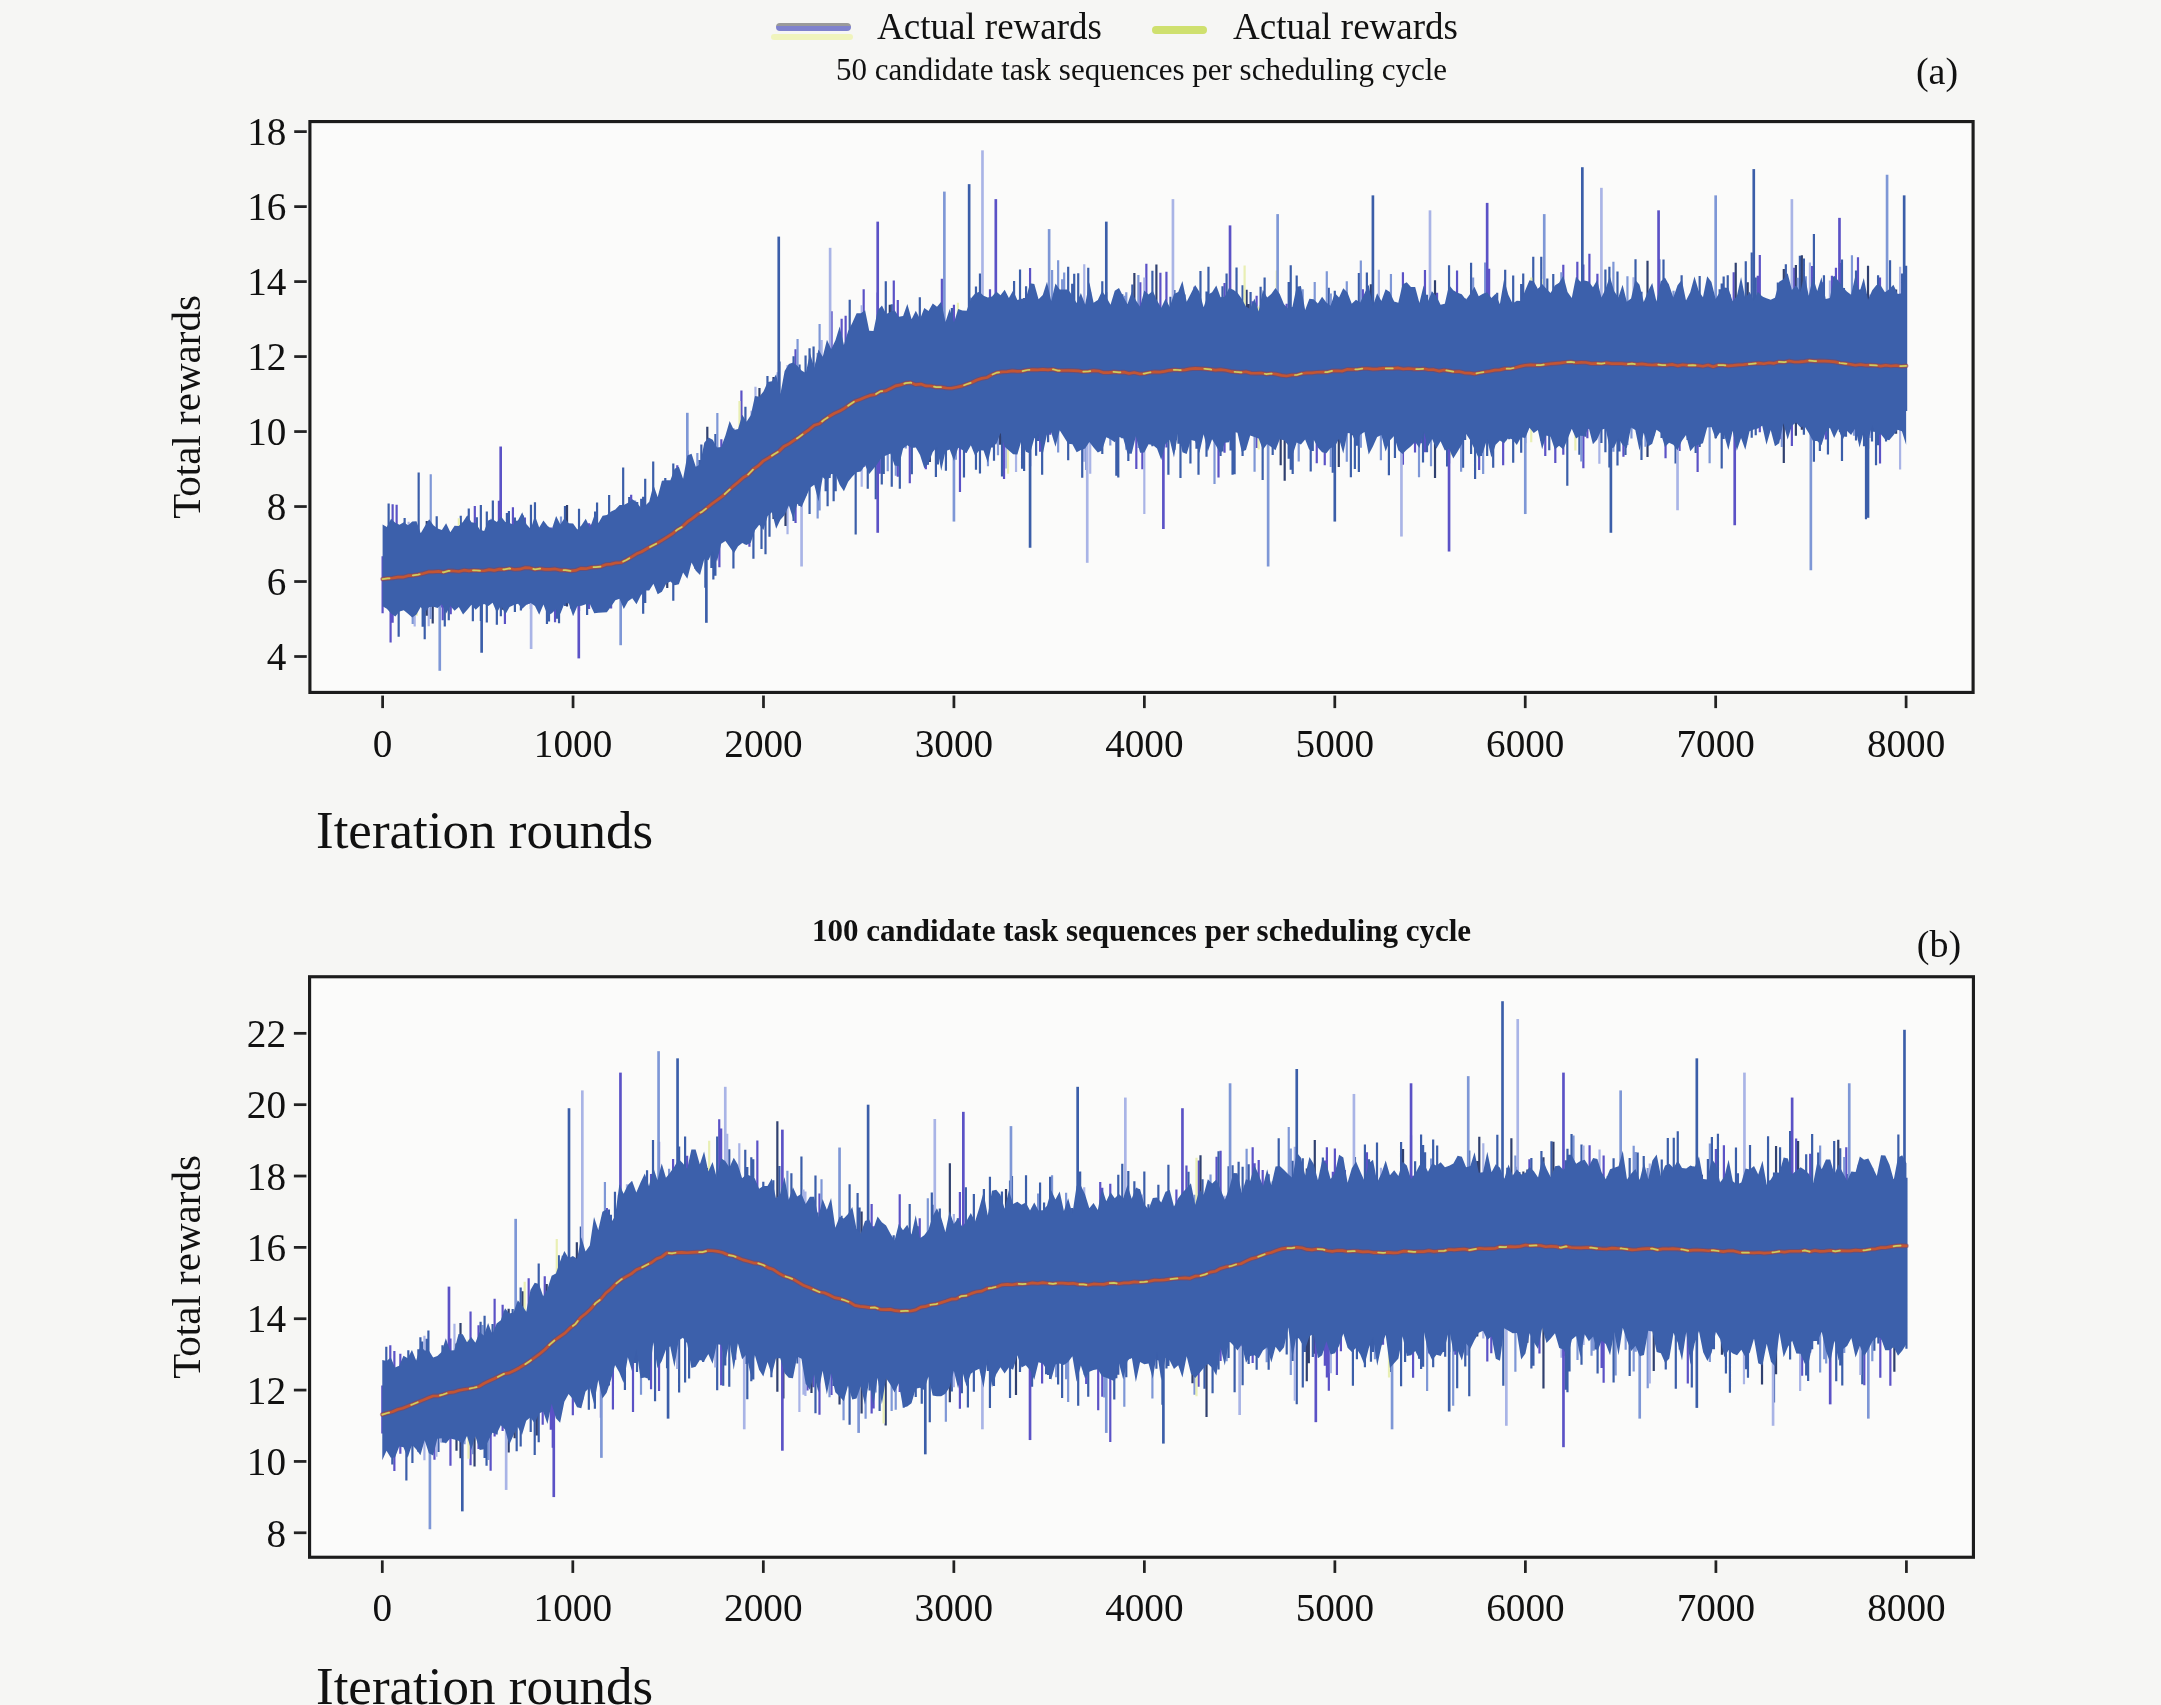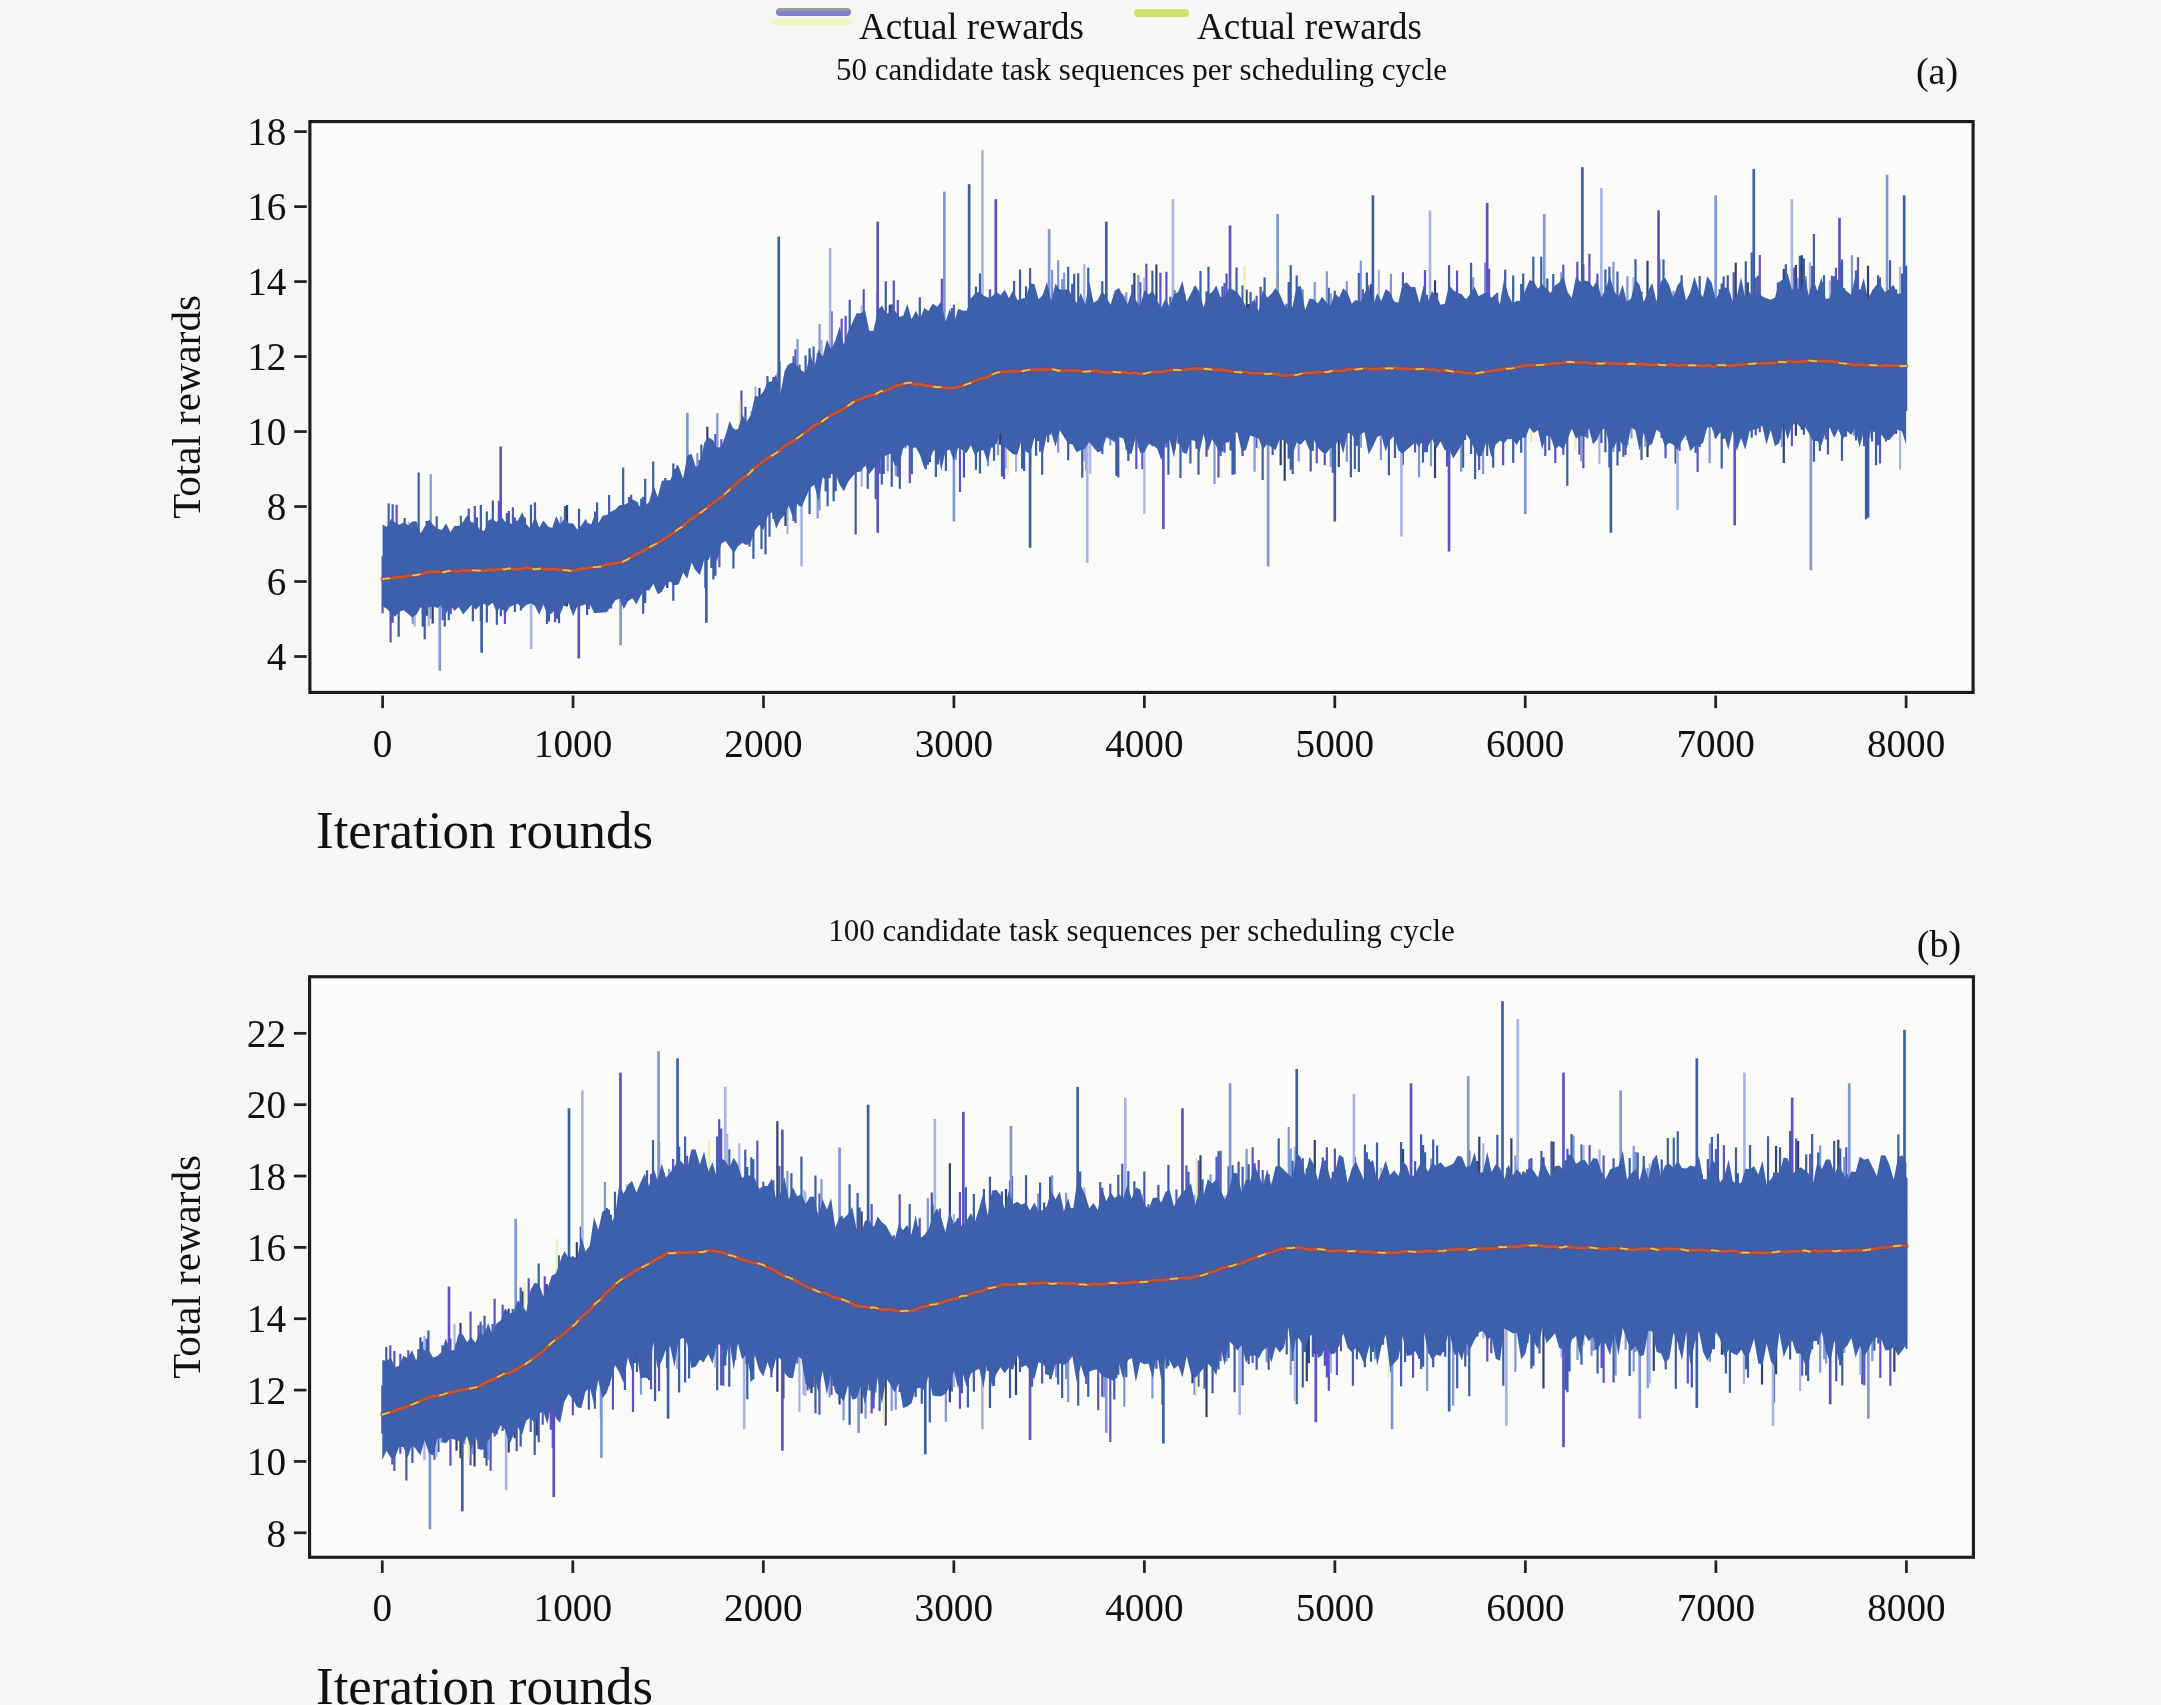--- a/index.html
+++ b/index.html
@@ -1,20 +1,20 @@
 <!DOCTYPE html>
 <html style="--legend-actual: #7f82cd; --legend-actual-under: #f0f4bd; --legend-trend: #cfe06e;font-size:12.5px"><head>
 <meta charset="utf-8">
 <style>
   html,body{margin:0;padding:0;}
   body{width:2161px;height:1705px;overflow:hidden;background:#f6f6f4;
        font-family:"Liberation Serif","DejaVu Serif",serif;color:#111;}
   .figure{position:relative;width:2161px;height:1705px;background:#f6f6f4;}
   .legend{position:absolute;left:776px;top:3.1px;height:47px;display:flex;gap:50px;}
-  .legend-item{display:flex;gap:8px;}
+  .legend-item{display:flex;align-items:center;gap:26px;}
   .swatch{position:relative;display:inline-block;}
   .swatch-actual{width:75px;height:17px;}
   .swatch-actual .line-main{position:absolute;left:0;top:4.7px;width:75px;height:7.8px;border-radius:3.9px;
       background:linear-gradient(#9a9a9a 0 34%, var(--legend-actual,#7f82cd) 34% 100%);}
   .swatch-actual .line-under{position:absolute;left:-4.7px;top:15.7px;width:82px;height:6.3px;border-radius:3.1px;
       background:var(--legend-actual-under,#f0f4bd);}
   .swatch-trend{width:55px;height:7.8px;border-radius:3.9px;background:var(--legend-trend,#cfe06e);margin-top:6.3px;}
   .legend-label{font-size:37px;line-height:47px;}
   .sp-title{position:absolute;left:308px;width:1667px;text-align:center;font-size:31px;white-space:nowrap;}
   .panel-label{position:absolute;width:94px;text-align:center;font-size:38px;}
@@ -152,21 +152,21 @@
           <text x="-28" y="206.06923579359892" text-anchor="end" dy="0.35em" class="ticklab">14</text>
           <line x1="-18" y1="110.44546048334416" x2="-2" y2="110.44546048334416" stroke="#222" stroke-width="3.5"></line>
           <text x="-28" y="110.44546048334416" text-anchor="end" dy="0.35em" class="ticklab">16</text>
           <line x1="-18" y1="14.821685173089422" x2="-2" y2="14.821685173089422" stroke="#222" stroke-width="3.5"></line>
           <text x="-28" y="14.821685173089422" text-anchor="end" dy="0.35em" class="ticklab">18</text>
         </g>
       </svg>
   </div>
   <div class="xlabel" style="top:800px;">Iteration rounds</div>
 
-  <div class="sp-title" style="top:913px;">100 candidate task sequences per scheduling cycle</div>
+  <div class="sp-title" style="top:913px;font-weight:bold;">100 candidate task sequences per scheduling cycle</div>
   <div class="panel-label" style="left:1892px;top:922px;">(b)</div>
   <div class="ylabel" style="top:1267px;">
     <span>Total rewards</span></div>
   <div class="axes" style="top:975px;height:584px;">
     <svg id="svg1" width="1667" height="584" viewBox="0 0 2125 744">
         <rect x="0" y="0" width="2125" height="744" fill="#fbfbfa"></rect>
         <g stroke-width="2.8" stroke-linecap="butt">
           <path d="M94.7 584.4V523.2M104.9 598.0V471.7M110.1 631.9V479.0M117.7 610.1V482.6M122.8 580.7V499.9M161.2 617.7V497.5M181.6 625.4V463.0M184.2 562.0V496.2M207.2 624.7V428.6M214.9 579.7V468.6M217.4 604.0V446.3M232.8 631.7V455.1M237.9 588.0V412.6M243.0 559.3V462.2M248.1 580.9V420.1M281.3 540.1V386.5M299.2 573.1V430.5M301.8 515.3V383.7M306.9 526.1V430.5M309.5 579.5V424.3M312.0 602.4V417.8M314.6 536.9V418.1M327.3 506.9V415.4M337.6 561.1V402.4M355.5 521.8V363.7M360.6 503.9V355.4M363.1 479.8V351.2M373.4 564.3V353.2M381.0 460.3V296.9M388.7 553.7V337.5M396.4 454.4V279.8M414.3 556.8V289.1M437.3 527.8V253.3M447.5 530.1V212.3M465.4 435.9V234.3M475.6 429.1V294.9M483.3 437.3V230.1M493.5 407.5V253.7M496.1 421.8V240.7M524.2 467.9V183.6M526.7 522.6V195.6M539.5 431.2V248.7M544.6 490.3V259.8M562.5 443.5V273.3M572.8 444.4V210.6M585.5 452.9V307.8M608.5 454.6V312.7M613.7 440.2V336.4M636.7 529.4V342.1M644.3 525.3V321.2M652.0 560.3V278.3M667.3 535.1V360.4M675.0 478.5V365.1M685.2 469.8V341.8M687.8 472.2V316.3M718.5 558.9V291.6M721.0 552.4V320.0M754.3 531.2V279.2M779.8 511.4V309.7M787.5 498.2V341.2M807.9 529.2V320.3M831.0 552.8V276.4M836.1 471.4V354.5M871.9 466.4V310.6M877.0 507.1V280.3M900.0 443.2V339.1M920.4 492.5V315.8M925.5 445.9V314.1M935.8 520.4V326.5M992.0 521.2V344.6M999.7 464.5V349.0M1002.2 443.6V333.0M1007.3 554.6V315.0M1009.9 487.3V263.6M1012.5 537.4V271.0M1022.7 595.2V265.8M1058.5 454.9V291.7M1061.0 451.8V319.7M1104.5 466.2V337.3M1107.0 488.3V273.3M1119.8 446.6V242.6M1135.2 524.7V236.3M1158.2 465.1V231.6M1163.3 491.9V223.9M1188.8 473.1V323.1M1194.0 462.7V316.2M1201.6 472.9V262.7M1204.2 494.5V219.5M1206.7 417.0V239.7M1211.9 469.7V235.6M1217.0 432.6V248.4M1219.5 408.5V295.2M1240.0 405.2V299.4M1296.2 497.8V236.1M1298.8 512.7V219.3M1301.3 529.8V302.1M1306.4 424.5V250.7M1309.0 408.6V221.1M1311.6 509.8V306.7M1316.7 479.3V297.9M1321.8 410.3V248.3M1339.7 452.2V267.8M1349.9 412.3V225.8M1370.4 471.2V263.8M1372.9 410.7V282.5M1403.6 419.7V301.7M1408.7 513.1V255.6M1429.2 482.4V306.4M1452.2 454.4V271.2M1462.4 483.9V259.1M1495.6 413.9V263.4M1503.3 492.6V269.2M1508.4 482.1V291.6M1557.0 453.1V234.8M1564.6 434.1V261.5M1569.8 482.3V284.4M1577.4 402.2V250.0M1595.3 412.9V250.3M1600.4 485.4V269.9M1615.8 444.8V267.3M1620.9 472.7V285.3M1628.5 422.1V288.5M1633.7 462.8V216.7M1649.0 500.6V254.1M1651.6 519.6V229.9M1661.8 428.9V299.8M1674.6 430.5V298.7M1677.1 412.9V292.2M1705.2 433.5V256.9M1718.0 407.0V274.2M1720.6 405.5V246.2M1758.9 520.6V291.8M1769.2 449.8V298.7M1771.7 415.7V296.7M1794.7 406.4V221.5M1804.9 421.6V216.9M1815.2 453.1V306.9M1825.4 465.6V305.2M1866.3 408.9V278.5M1894.4 411.0V289.7M1897.0 477.2V208.1M1904.6 510.5V290.6M1914.9 481.0V227.5M1920.0 417.9V281.8M1943.0 429.1V255.4M1960.9 418.0V219.4M1973.7 445.8V254.8M1983.9 522.6V296.9M1999.2 401.7V294.0M2004.3 513.2V274.4M2017.1 523.3V293.0M2019.7 412.3V280.6M2035.0 442.9V292.7" stroke="#5b52c6" fill="none"></path>
           <path d="M97.3 608.1V518.2M197.0 576.1V487.5M199.5 597.8V498.3M209.8 610.6V490.8M222.5 573.5V446.0M230.2 618.1V488.2M329.9 500.0V366.1M378.5 529.8V263.8M421.9 439.8V292.3M424.5 535.0V280.6M444.9 419.3V314.5M460.3 447.5V246.8M501.2 481.8V240.0M552.3 433.5V303.3M611.1 435.4V249.3M618.8 441.9V329.8M654.6 453.6V260.1M659.7 459.9V341.6M664.8 538.1V339.1M682.7 567.3V321.0M710.8 565.4V377.0M723.6 532.1V327.0M741.5 480.6V380.9M744.0 555.5V365.6M749.2 554.1V374.1M759.4 551.6V347.4M790.1 469.3V284.3M813.1 569.4V370.0M892.3 446.3V346.2M905.1 477.1V291.7M930.7 443.0V278.4M948.5 452.9V254.9M953.7 512.5V339.2M958.8 484.0V335.3M966.4 515.0V277.2M969.0 544.2V311.8M1004.8 448.3V329.1M1015.0 538.2V333.5M1040.6 550.3V317.1M1076.4 539.6V296.5M1078.9 481.7V337.3M1124.9 458.2V303.5M1130.1 534.9V280.0M1150.5 494.3V254.0M1171.0 492.0V320.3M1196.5 420.7V221.3M1222.1 493.5V300.5M1234.9 445.0V255.9M1250.2 416.9V193.4M1252.8 509.7V221.0M1265.5 448.9V289.4M1286.0 473.8V292.2M1288.5 410.7V280.5M1314.1 423.2V252.3M1324.3 430.8V282.1M1342.2 421.0V260.7M1360.1 489.6V304.3M1406.1 412.8V204.2M1413.8 426.0V291.9M1426.6 530.2V269.3M1431.7 410.3V233.8M1459.8 548.9V301.1M1477.7 484.7V250.4M1505.8 404.2V291.1M1511.0 409.3V297.5M1513.5 403.2V300.3M1521.2 425.5V267.8M1536.5 442.6V301.1M1539.1 505.6V229.9M1613.2 442.7V204.5M1618.3 490.6V288.7M1636.2 485.1V253.2M1638.8 478.7V242.9M1656.7 401.2V256.0M1659.2 431.0V269.6M1666.9 510.2V248.0M1679.7 477.6V264.0M1689.9 505.2V217.4M1692.5 480.1V225.3M1697.6 447.9V264.3M1707.8 526.7V245.7M1723.1 456.2V297.2M1728.2 449.8V305.0M1787.0 493.1V214.5M1840.7 407.5V291.9M1856.1 425.1V302.0M1927.6 506.4V217.2M1932.8 489.5V255.0M1935.3 494.9V265.8M1958.3 481.7V231.8M1989.0 455.7V242.3M1994.1 492.3V245.8M2029.9 411.6V298.8" stroke="#7e97d6" fill="none"></path>
           <path d="M99.8 601.7V473.6M102.4 582.1V532.4M107.5 623.7V527.1M112.6 577.8V511.0M125.4 644.2V502.1M127.9 597.8V478.0M133.1 622.0V509.1M135.6 588.9V498.4M140.7 607.5V476.9M143.3 604.0V461.5M145.8 580.8V467.0M151.0 589.6V463.6M153.5 592.6V452.9M156.1 586.7V511.7M158.6 585.6V509.3M166.3 607.8V505.7M171.4 595.7V471.6M174.0 596.0V477.2M179.1 582.8V476.3M202.1 557.2V492.9M220.0 569.6V441.7M225.1 615.6V434.0M227.6 625.5V455.0M235.3 549.1V444.7M240.4 585.6V451.3M245.5 545.2V460.3M250.7 560.1V427.9M253.2 576.1V454.7M260.9 542.6V425.4M266.0 606.9V461.7M268.5 535.2V453.4M271.1 600.8V398.2M278.8 532.9V455.8M283.9 582.4V449.3M289.0 611.7V405.5M294.1 595.4V367.4M296.7 545.3V437.9M319.7 554.2V357.0M322.2 508.5V393.3M324.8 544.7V357.6M332.5 496.9V405.5M340.1 532.3V402.6M347.8 522.7V320.5M352.9 528.6V381.5M358.0 554.0V357.1M365.7 552.8V339.4M368.2 470.5V369.8M370.8 504.3V337.4M375.9 494.2V320.9M383.6 522.9V298.7M386.1 469.2V305.3M391.3 477.9V276.0M393.8 498.6V309.3M398.9 440.0V297.1M401.5 500.3V321.7M404.0 528.9V327.7M409.2 465.2V296.6M411.7 488.4V272.4M416.8 494.3V280.7M419.4 505.9V285.5M427.0 509.6V308.6M429.6 439.5V267.7M432.2 455.2V248.7M434.7 516.4V300.9M439.8 458.2V210.0M442.4 543.2V289.6M450.1 426.4V304.0M452.6 436.0V309.5M455.2 425.1V274.6M457.7 501.0V304.9M462.8 415.1V276.8M473.1 532.1V218.5M478.2 458.6V252.9M480.7 519.2V205.6M485.8 514.1V289.5M488.4 430.2V301.5M503.7 493.1V262.7M506.3 476.1V288.6M514.0 431.0V264.9M516.5 443.0V290.1M521.6 529.0V205.6M529.3 523.4V249.5M531.9 497.6V277.5M537.0 524.6V221.9M542.1 424.1V272.2M554.9 416.5V292.6M557.4 495.6V222.6M560.0 540.5V244.4M565.1 517.7V232.0M567.6 515.4V234.7M570.2 419.7V315.6M575.3 453.9V318.4M577.9 492.9V318.9M580.4 432.9V263.4M583.0 425.1V279.2M588.1 474.3V313.9M590.7 512.4V322.1M593.2 466.0V261.5M600.9 463.0V243.2M603.4 471.8V293.8M616.2 486.8V252.6M621.3 465.7V340.9M623.9 495.0V287.1M629.0 448.1V231.0M639.2 449.5V331.1M646.9 558.5V255.4M649.5 502.0V302.4M657.1 503.5V317.2M669.9 523.7V347.6M672.5 505.4V359.9M680.1 467.3V306.6M690.4 573.2V266.6M692.9 483.5V307.4M695.5 494.6V371.2M698.0 510.5V373.9M700.6 471.9V277.8M703.1 478.2V296.0M708.2 470.2V375.6M713.4 497.0V342.3M715.9 529.4V351.5M726.1 478.2V353.6M728.7 555.5V339.5M738.9 507.5V357.1M746.6 526.9V331.6M751.7 476.2V352.4M756.8 473.4V380.0M761.9 490.1V355.1M764.5 510.4V333.0M767.0 510.4V291.7M769.6 518.1V360.9M772.2 528.7V360.4M774.7 537.7V354.3M777.3 490.7V320.1M782.4 546.2V350.5M784.9 477.6V338.4M792.6 569.8V354.5M795.2 481.1V277.1M797.7 483.4V292.5M800.3 497.9V348.9M802.8 523.9V363.2M805.4 463.0V297.4M810.5 511.4V338.1M815.6 525.9V360.3M820.7 530.8V353.1M825.8 471.1V352.2M828.4 460.4V309.9M833.5 532.9V338.4M838.6 517.8V270.4M841.2 551.0V346.0M843.7 495.1V353.9M846.3 458.8V358.3M848.8 531.0V278.8M854.0 467.5V349.0M856.5 487.8V351.0M861.6 489.9V272.7M864.2 453.0V335.0M866.7 504.5V319.4M869.3 551.6V256.9M874.4 523.8V335.1M879.5 447.5V306.7M882.1 449.1V294.2M884.6 462.3V275.6M894.9 539.0V261.6M897.4 445.6V256.1M907.6 505.7V298.4M912.8 467.0V301.0M915.3 451.0V255.1M917.9 478.4V317.2M923.0 524.8V341.4M928.1 484.5V329.5M933.2 479.8V264.3M938.3 470.5V289.7M940.9 508.8V334.3M943.4 509.8V320.5M946.0 514.8V257.0M951.1 447.2V318.3M956.2 521.7V346.7M961.3 538.9V314.1M963.9 452.0V302.2M974.1 479.6V296.8M976.7 453.6V321.3M981.8 548.9V251.5M984.3 441.7V250.2M986.9 447.2V321.9M994.6 537.4V333.2M997.1 454.3V346.6M1020.1 491.7V320.5M1027.8 540.9V311.2M1030.4 513.9V285.7M1032.9 509.5V254.5M1038.0 441.1V240.4M1043.1 512.4V278.6M1045.7 438.7V249.7M1048.2 488.8V293.8M1050.8 487.9V341.2M1053.4 478.1V262.7M1066.1 470.0V250.2M1068.7 438.2V306.9M1071.3 449.7V292.1M1073.8 476.8V320.2M1081.5 501.6V307.5M1084.0 490.8V267.0M1089.2 547.5V306.3M1094.3 501.5V342.0M1096.8 498.1V241.5M1099.4 434.9V306.5M1101.9 474.8V303.5M1112.2 441.1V306.8M1114.7 439.5V281.7M1117.3 438.3V301.0M1122.4 436.2V250.5M1140.3 470.4V260.3M1142.8 527.3V316.8M1147.9 429.5V317.7M1153.1 532.9V315.8M1155.6 457.5V328.6M1160.7 502.8V224.3M1165.8 433.7V312.4M1173.5 488.0V243.7M1176.1 467.5V286.1M1178.6 459.5V242.3M1181.2 531.6V300.6M1183.7 458.9V293.4M1186.3 434.0V237.8M1191.4 522.7V244.2M1199.1 495.8V241.1M1209.3 502.9V309.2M1214.4 448.7V274.5M1224.6 502.9V253.8M1227.2 471.4V293.5M1229.8 440.1V262.9M1232.3 454.5V293.1M1237.4 405.8V207.9M1245.1 458.5V251.9M1247.6 483.5V268.0M1255.3 491.7V236.6M1260.4 547.0V224.1M1263.0 462.7V301.9M1268.1 525.5V233.4M1270.7 480.5V293.8M1278.3 411.5V237.2M1280.9 486.8V283.3M1293.7 478.5V232.3M1329.5 418.5V275.8M1332.0 523.4V300.1M1334.6 417.6V231.8M1337.1 489.6V271.2M1344.8 481.6V297.5M1347.3 499.7V215.7M1352.5 429.8V234.6M1355.0 492.9V308.4M1357.6 480.4V246.0M1362.7 451.4V213.4M1365.2 449.6V306.7M1375.5 429.1V304.2M1380.6 506.0V299.1M1383.1 433.5V268.7M1385.7 451.8V259.7M1390.8 410.2V287.0M1393.4 524.0V212.8M1398.5 493.1V244.8M1401.0 480.8V302.2M1411.3 411.1V237.3M1416.4 488.8V256.5M1418.9 501.9V203.1M1421.5 499.3V216.5M1424.0 406.7V225.6M1434.3 499.7V209.4M1436.8 419.5V246.6M1439.4 419.7V217.2M1441.9 422.9V249.6M1444.5 482.1V276.2M1447.0 480.2V265.8M1449.6 486.4V251.8M1454.7 480.3V295.8M1457.3 403.7V301.5M1464.9 526.6V247.5M1467.5 473.6V231.9M1470.1 478.5V304.8M1472.6 409.3V274.3M1475.2 498.8V301.5M1480.3 536.9V223.5M1482.8 456.1V275.4M1485.4 455.0V262.7M1487.9 412.7V294.8M1500.7 402.1V289.2M1516.1 423.1V203.3M1518.6 416.4V282.7M1523.7 523.5V285.5M1526.3 404.9V258.8M1528.8 450.1V245.4M1531.4 446.1V301.7M1541.6 402.4V244.3M1544.2 405.2V251.0M1551.9 401.8V255.9M1559.5 501.5V233.2M1562.1 497.8V280.7M1567.2 402.0V290.5M1572.3 423.0V224.1M1585.1 422.7V211.8M1590.2 445.3V302.0M1592.8 446.0V249.3M1603.0 528.6V236.0M1605.5 531.7V221.4M1608.1 505.3V228.8M1610.7 440.7V202.6M1623.4 496.6V216.0M1631.1 405.5V295.9M1641.3 477.2V277.1M1643.9 507.8V278.0M1664.3 519.1V233.3M1669.5 439.9V247.2M1672.0 417.4V299.3M1684.8 510.9V232.9M1687.3 435.8V296.4M1695.0 406.3V226.1M1700.1 482.0V304.3M1702.7 416.7V230.5M1712.9 430.7V302.7M1725.7 440.9V235.1M1730.8 502.7V294.8M1733.4 441.9V207.4M1735.9 474.9V266.4M1738.5 413.0V278.9M1741.0 407.5V207.2M1743.6 527.1V291.1M1746.1 416.2V198.9M1748.7 477.3V302.1M1751.3 403.5V295.1M1753.8 429.5V299.4M1761.5 459.3V273.6M1764.0 525.6V287.6M1766.6 467.9V243.8M1774.3 409.2V294.0M1781.9 413.0V297.6M1784.5 441.6V234.4M1789.6 476.4V206.4M1792.2 476.8V250.1M1797.3 432.3V202.0M1799.8 422.7V307.2M1807.5 507.9V262.4M1810.1 430.2V304.1M1812.6 532.3V307.8M1817.7 455.3V301.9M1820.3 405.4V219.8M1822.8 405.5V252.4M1827.9 455.0V298.6M1833.1 502.5V306.2M1835.6 513.2V302.1M1838.2 415.1V216.4M1845.8 438.2V276.3M1858.6 407.4V267.1M1861.2 452.4V205.3M1863.7 412.1V261.8M1868.8 544.6V251.4M1874.0 447.4V306.2M1876.5 418.3V219.5M1879.1 411.2V253.8M1884.2 410.6V308.5M1886.7 468.2V241.4M1889.3 489.9V198.5M1891.9 446.4V305.2M1909.8 510.3V228.3M1912.3 517.4V284.2M1917.4 476.9V202.6M1922.5 456.0V302.3M1925.1 470.7V226.0M1937.9 436.8V263.0M1940.4 443.9V305.2M1945.5 409.5V211.5M1948.1 517.7V277.2M1953.2 497.7V220.7M1955.8 523.2V256.5M1963.4 409.8V253.6M1966.0 417.4V301.6M1971.1 406.4V302.3M1981.3 521.6V284.8M1991.6 425.5V293.1M1996.7 478.8V298.3M2001.8 469.4V274.3M2006.9 464.8V291.8M2009.5 470.6V273.8M2024.8 468.8V284.6M2027.3 454.3V203.0M2032.5 398.7V256.8M2037.6 476.3V258.1" stroke="#3b5ea9" fill="none"></path>

